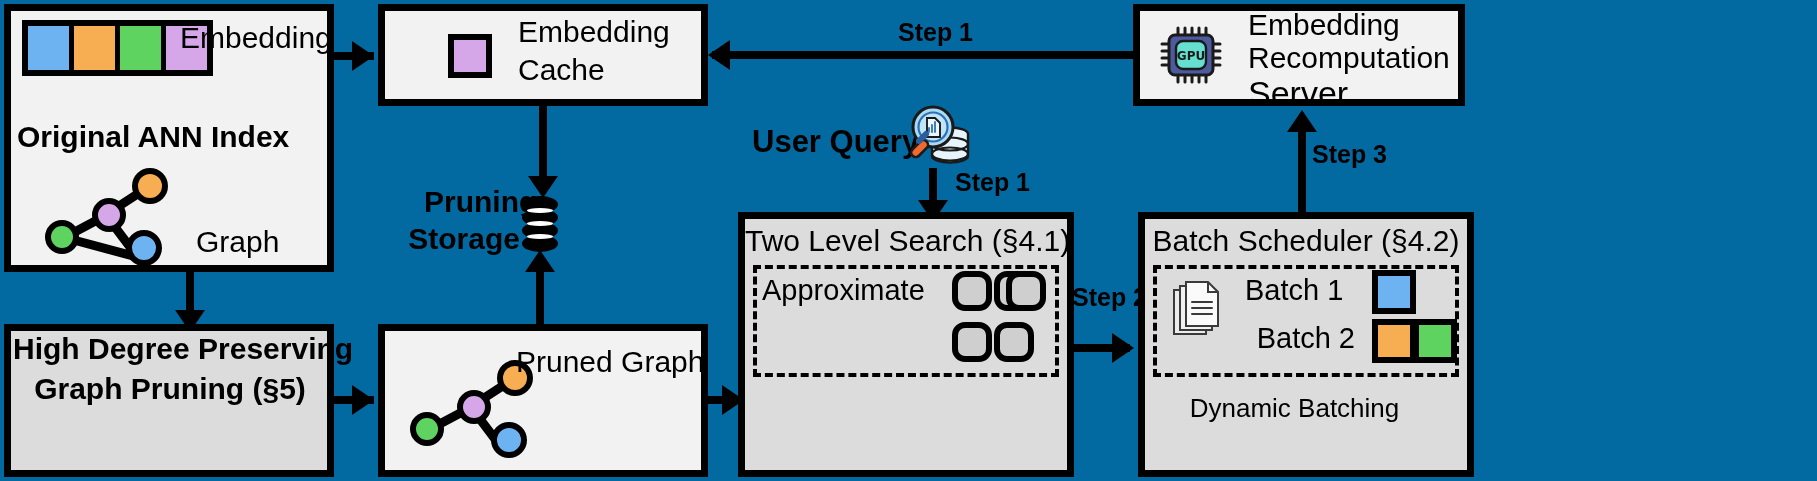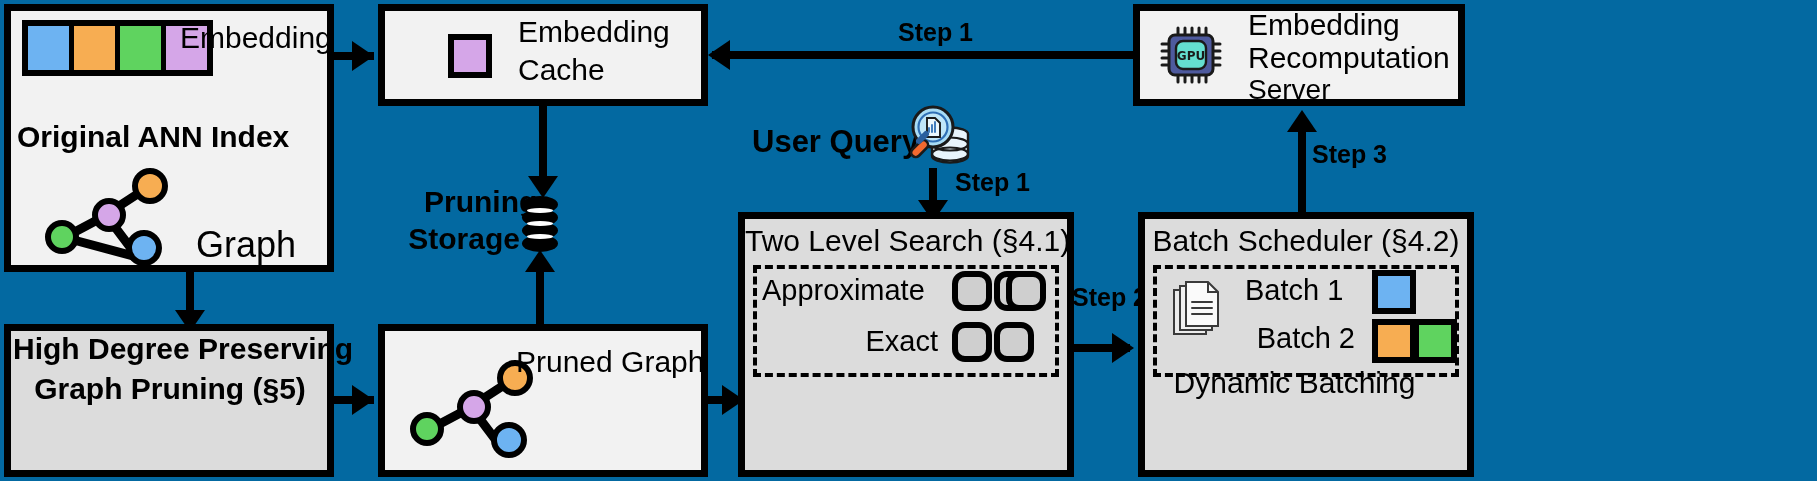--- a/index.html
+++ b/index.html
@@ -62,21 +62,21 @@
   <div class="graphw" style="left:40px;top:168px;width:130px;height:95px;">
     <div class="gedge" style="left:30px;top:62px;width:42px;transform:rotate(-28deg);"></div>
     <div class="gedge" style="left:66px;top:42px;width:45px;transform:rotate(-33deg);"></div>
     <div class="gedge" style="left:70px;top:48px;width:38px;transform:rotate(53deg);"></div>
     <div class="gedge" style="left:28px;top:66px;width:75px;transform:rotate(15deg);"></div>
     <div class="gnode" style="left:5px;top:52px;width:34px;height:34px;background:#5fd35f;"></div>
     <div class="gnode" style="left:52px;top:30px;width:34px;height:34px;background:#d5a6e8;"></div>
     <div class="gnode" style="left:92px;top:0px;width:36px;height:36px;background:#f7ad52;"></div>
     <div class="gnode" style="left:86px;top:62px;width:36px;height:36px;background:#6db3f2;"></div>
   </div>
-  <div class="lbl" style="left:196px;top:225px;font-size:36px;">Graph</div>
+  <div class="lbl" style="left:196px;top:225px;font-size:30px;">Graph</div>
 
   <div class="vline" style="left:186px;top:272px;height:44px;"></div>
   <div class="arrow-d" style="left:175px;top:310px;"></div>
 
   <div class="box gray" style="left:4px;top:324px;width:330px;height:153px;"></div>
   <div class="lbl bold" style="left:13px;top:332px;font-size:30px;width:314px;text-align:center;">High Degree Preserving</div>
   <div class="lbl bold" style="left:13px;top:372px;font-size:30px;width:314px;text-align:center;">Graph Pruning (§5)</div>
 
   <div class="hline" style="left:334px;top:52px;width:40px;"></div>
   <div class="arrow-r" style="left:352px;top:41px;"></div>
@@ -151,21 +151,20 @@
   <div class="box gray" style="left:738px;top:212px;width:336px;height:265px;"></div>
   <div class="lbl" style="left:745px;top:224px;font-size:30px;width:322px;text-align:center;">Two Level Search (§4.1)</div>
 
   <div class="dashed" style="left:753px;top:265px;width:306px;height:112px;"></div>
 
   <div class="lbl" style="left:762px;top:274px;font-size:29px;">Approximate</div>
   <div class="slot" style="left:952px;top:271px;width:40px;height:40px;"></div>
   <div class="slot" style="left:994px;top:271px;width:40px;height:40px;"></div>
   <div class="slot" style="left:1006px;top:271px;width:40px;height:40px;"></div>
 
-  <div class="lbl" style="left:762px;top:325px;font-size:29px;width:176px;text-align:right;">Exact</div>
   <div class="slot" style="left:952px;top:322px;width:40px;height:40px;"></div>
   <div class="slot" style="left:994px;top:322px;width:40px;height:40px;"></div>
 
 
   <div class="hline" style="left:1074px;top:344px;width:56px;"></div>
   <div class="arrow-r" style="left:1112px;top:333px;"></div>
   <div class="lbl bold" style="left:1072px;top:283px;font-size:25px;">Step 2</div>
 
   <div class="box gray" style="left:1138px;top:212px;width:336px;height:265px;"></div>
   <div class="lbl" style="left:1145px;top:224px;font-size:30px;width:322px;text-align:center;">Batch Scheduler (§4.2)</div>
@@ -180,21 +179,21 @@
     <path d="M22 22 h20 M22 28 h20 M22 34 h20" stroke="#3a3a3a" stroke-width="2" stroke-linecap="round"></path>
   </svg>
 
   <div class="lbl" style="left:1245px;top:274px;font-size:29px;width:110px;text-align:left;">Batch 1</div>
   <div class="sq" style="left:1372px;top:270px;width:44px;height:44px;background:#6db3f2;"></div>
 
   <div class="lbl" style="left:1245px;top:322px;font-size:29px;width:110px;text-align:right;">Batch 2</div>
   <div class="sq" style="left:1372px;top:319px;width:44px;height:44px;background:#f7ad52;"></div>
   <div class="sq" style="left:1413px;top:319px;width:44px;height:44px;background:#5fd35f;"></div>
 
-  <div class="lbl" style="left:1145px;top:366px;font-size:30px;width:299px;text-align:center;">Dynamic Batching</div>
+  <div class="lbl" style="left:1145px;top:394px;font-size:26px;width:299px;text-align:center;">Dynamic Batching</div>
 
   <div class="vline" style="left:1298px;top:128px;height:86px;"></div>
   <div class="arrow-u" style="left:1287px;top:110px;"></div>
   <div class="lbl bold" style="left:1312px;top:140px;font-size:25px;">Step 3</div>
 
   <div class="box" style="left:1133px;top:4px;width:332px;height:102px;"></div>
 
   <svg style="position:absolute;left:1160px;top:26px;width:62px;height:58px;" viewBox="0 0 62 58">
     <g stroke="#1a1a1a" stroke-width="3" stroke-linecap="round">
       <line x1="18" y1="2" x2="18" y2="10"></line>
@@ -216,19 +215,19 @@
       <line x1="52" y1="32" x2="60" y2="32"></line>
         <line x1="52" y1="39" x2="60" y2="39"></line>
     </g>
     <rect x="9" y="9" width="44" height="40" rx="6" fill="#4e5a9e" stroke="#1a1a1a" stroke-width="3"></rect>
     <rect x="16" y="15" width="30" height="28" rx="7" fill="#64dfd0" stroke="#1a1a1a" stroke-width="2.4"></rect>
     <text x="31" y="34" font-family="DejaVu Sans, sans-serif" font-size="12" font-weight="bold" text-anchor="middle" fill="#1a1a1a">GPU</text>
   </svg>
 
   <div class="lbl" style="left:1248px;top:8px;font-size:30px;">Embedding</div>
   <div class="lbl" style="left:1248px;top:41px;font-size:30px;">Recomputation</div>
-  <div class="lbl" style="left:1248px;top:74px;font-size:28px;">Server</div>
+  <div class="lbl" style="left:1248px;top:74px;font-size:34px;">Server</div>
 
   <div class="hline" style="left:712px;top:51px;width:424px;"></div>
   <div class="arrow-l" style="left:708px;top:40px;"></div>
   <div class="lbl bold" style="left:898px;top:18px;font-size:25px;">Step 1</div>
 
 </div>
 
 </body></html>

